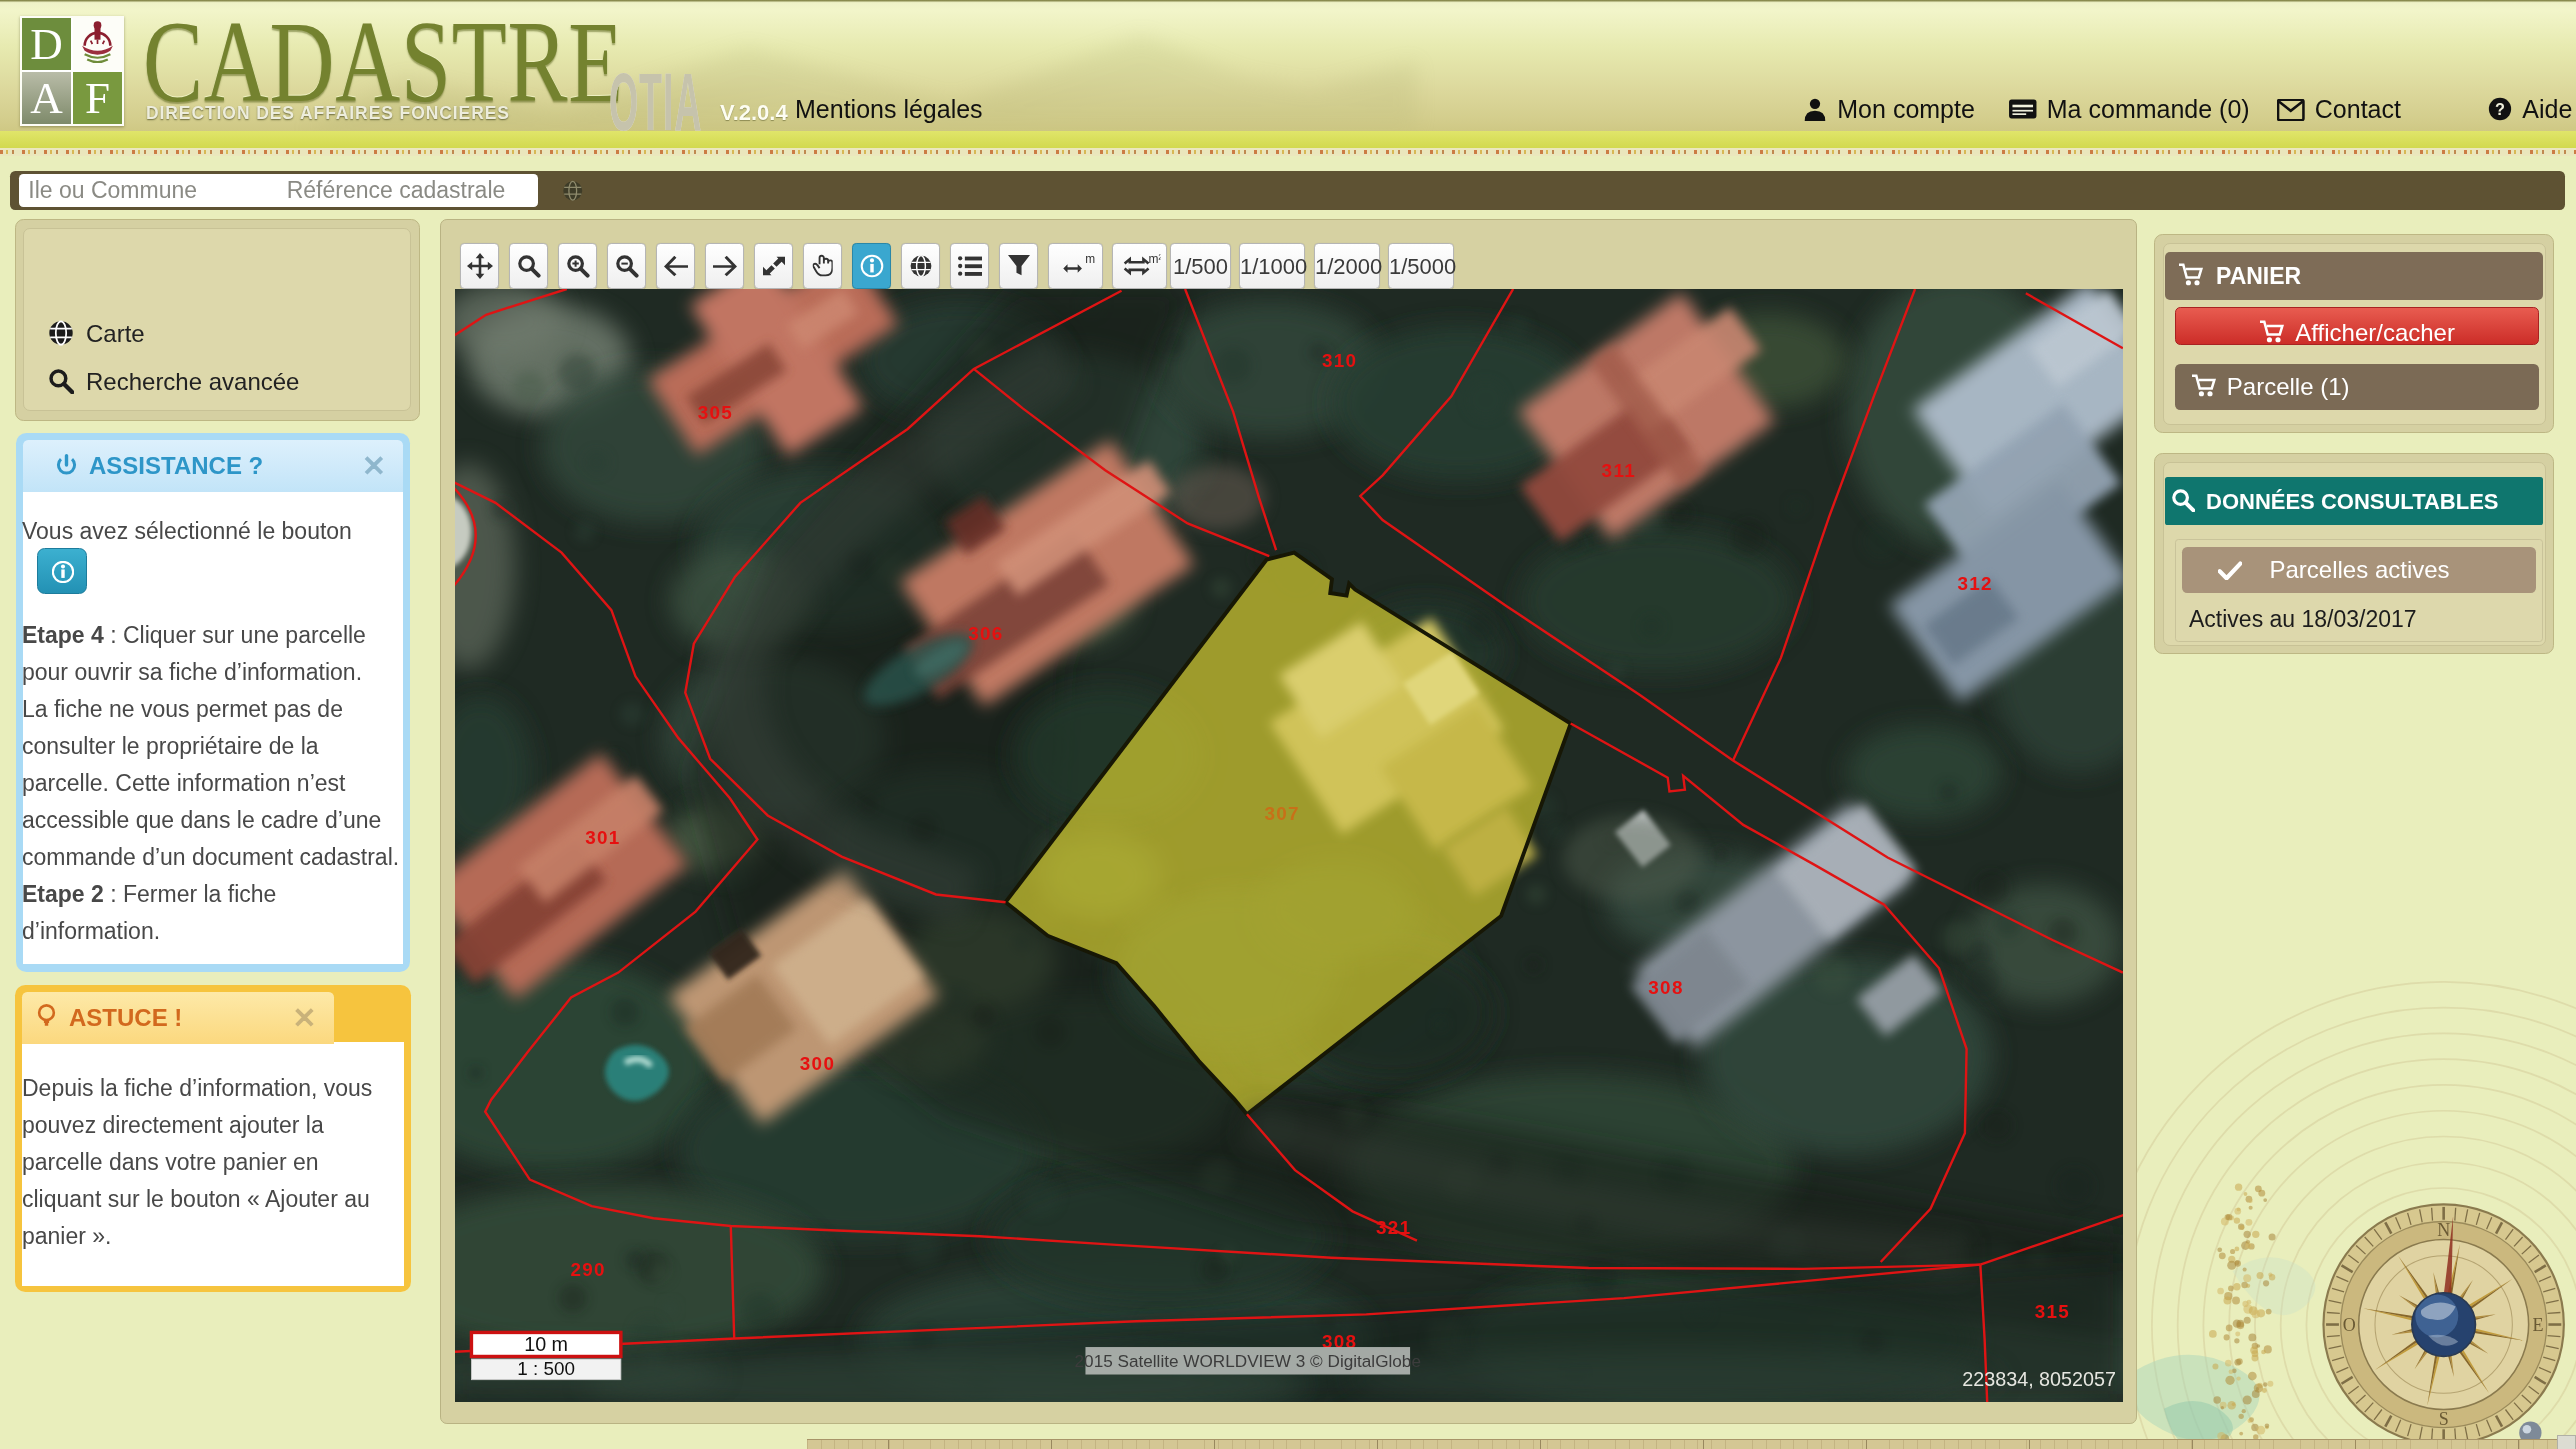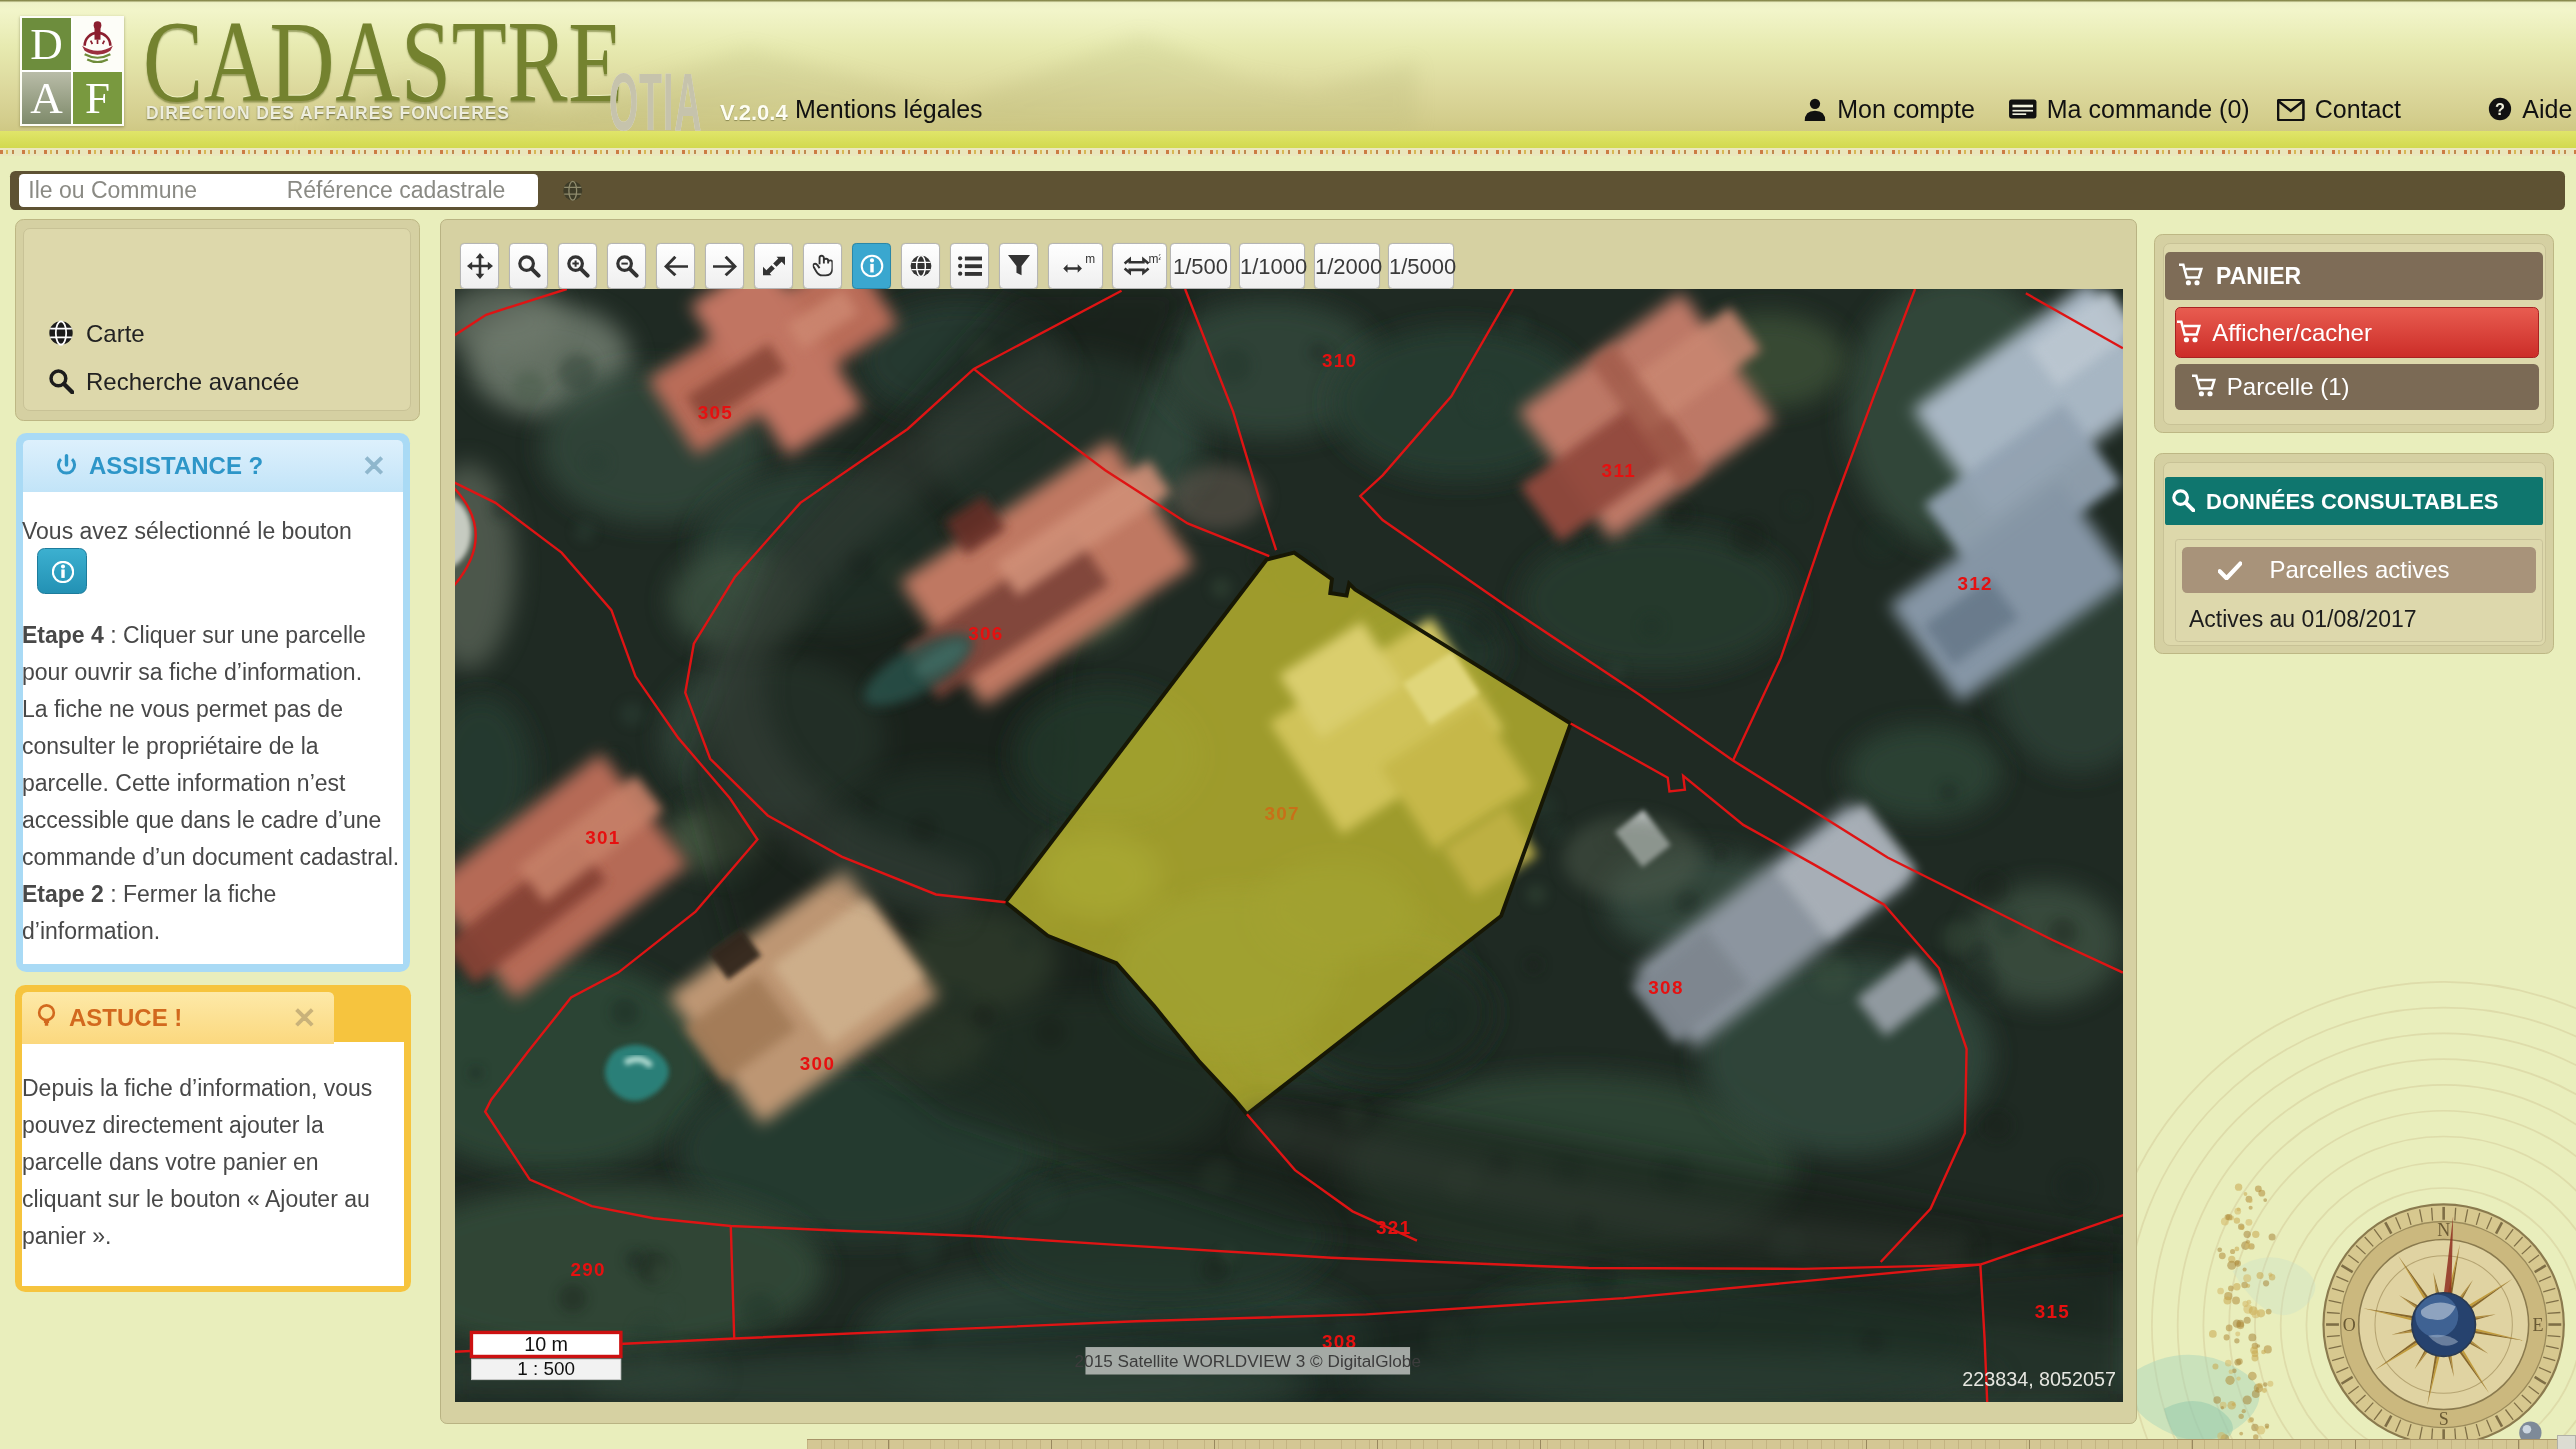--- a/index.html
+++ b/index.html
@@ -158,21 +158,21 @@
 <div class="alerttext" style="top:1070px;width:364px;">Depuis la fiche d’information, vous<br>pouvez directement ajouter la<br>parcelle dans votre panier en<br>cliquant sur le bouton « Ajouter au<br>panier ».</div>
 
 <div class="wrap" style="left:2154px;top:234px;width:400px;height:199px;"></div>
 <div class="inner" style="left:2163px;top:243px;width:383px;height:182px;"></div>
 <div class="bhead" style="left:2165px;top:252px;width:378px;height:48px;background:#7e6c57;border-radius:5px;line-height:48px;padding-left:13px;">
   <svg width="26" height="24" viewBox="0 0 30 28" style="vertical-align:-3.4px;margin-right:12px">
       <path d="M1,2 h5 l4,15 h14 l3,-10 h-18" fill="none" stroke="#fff" stroke-width="3"></path>
       <circle cx="12" cy="23" r="3" fill="#fff"></circle>
       <circle cx="22" cy="23" r="3" fill="#fff"></circle>
     </svg>PANIER</div>
-<div class="rbtn" style="left:2175px;top:307px;width:364px;height:51px;background:linear-gradient(#e85c50,#cc2d28);border:0.9px solid #a82222;text-align:left;line-height:50px;">
+<div class="rbtn" style="left:2175px;top:307px;width:364px;height:38px;background:linear-gradient(#e85c50,#cc2d28);border:0.9px solid #a82222;text-align:center;line-height:50px;">
   <svg width="26" height="24" viewBox="0 0 30 28" style="vertical-align:-3.4px;margin-right:10.3px">
       <path d="M1,2 h5 l4,15 h14 l3,-10 h-18" fill="none" stroke="#fff" stroke-width="3"></path>
       <circle cx="12" cy="23" r="3" fill="#fff"></circle>
       <circle cx="22" cy="23" r="3" fill="#fff"></circle>
     </svg>Afficher/cacher</div>
 <div class="rbtn" style="left:2175px;top:364px;width:364px;height:46px;background:#7b6a55;line-height:46px;padding-left:15.5px;">
   <svg width="26" height="24" viewBox="0 0 30 28" style="vertical-align:-3.4px;margin-right:10.3px">
       <path d="M1,2 h5 l4,15 h14 l3,-10 h-18" fill="none" stroke="#fff" stroke-width="3"></path>
       <circle cx="12" cy="23" r="3" fill="#fff"></circle>
       <circle cx="22" cy="23" r="3" fill="#fff"></circle>
@@ -182,21 +182,21 @@
 <div class="bhead" style="left:2165px;top:477px;width:378px;height:48px;background:#0f766e;border-radius:2.6px;line-height:48px;padding-left:6px;">
   <svg width="24" height="24" viewBox="0 0 30 30" style="vertical-align:-3.4px;margin-right:11px">
       <circle cx="12" cy="12" r="8.5" fill="none" stroke="#fff" stroke-width="4"></circle>
       <line x1="18.5" y1="18.5" x2="28" y2="28" stroke="#fff" stroke-width="5" stroke-linecap="round"></line>
     </svg><span style="font-size:22px;">DONNÉES CONSULTABLES</span></div>
 <div style="position:absolute;left:2175px;top:539px;width:368px;height:103px;background:#ddd8ac;border:0.9px solid #c9c39a;border-radius:3.4px;"></div>
 <div class="rbtn" style="left:2182px;top:547px;width:354px;height:46px;background:#a8937a;line-height:46px;padding-left:36px;">
   <svg width="24" height="19" viewBox="0 0 28 22" style="vertical-align:-1.7px;margin-right:27.5px">
       <path d="M2,12 L10,20 L26,3" fill="none" stroke="#fff" stroke-width="5" stroke-linecap="round"></path>
     </svg>Parcelles actives</div>
-<div style="position:absolute;left:2189px;top:606px;font-size:23px;color:#1c1c1c;">Actives au 01/08/2017</div>
+<div style="position:absolute;left:2189px;top:606px;font-size:23px;color:#1c1c1c;">Actives au 18/03/2017</div>
 
 <div style="position:absolute;left:440px;top:219px;width:1697px;height:1205px;background:#d6d1a2;border:0.9px solid #b9b383;border-radius:6.9px;"></div>
 <div id="mapc" style="position:absolute;left:455px;top:289px;width:1668px;height:1113px;background:#232f28;overflow:hidden;"></div>
 <style>
  .tbtn { position:absolute; top:243px; height:46px; background:linear-gradient(#ffffff,#efefef); border:0.9px solid #b5b5b5; border-radius:4.3px; box-shadow:0 0.9px 0.9px rgba(0,0,0,.15); }
  .tbtn.ic { width:39px; } .tbtn svg { position:absolute; left:50%; top:50%; transform:translate(-50%,-50%); }
  .tbtn.txt { font-size:22px; color:#3a3a3a; text-align:center; line-height:45px; }
 </style>
 <div class="tbtn ic" style="left:460px;">
     <svg width="26" height="26" viewBox="0 0 30 30" fill="#333">

